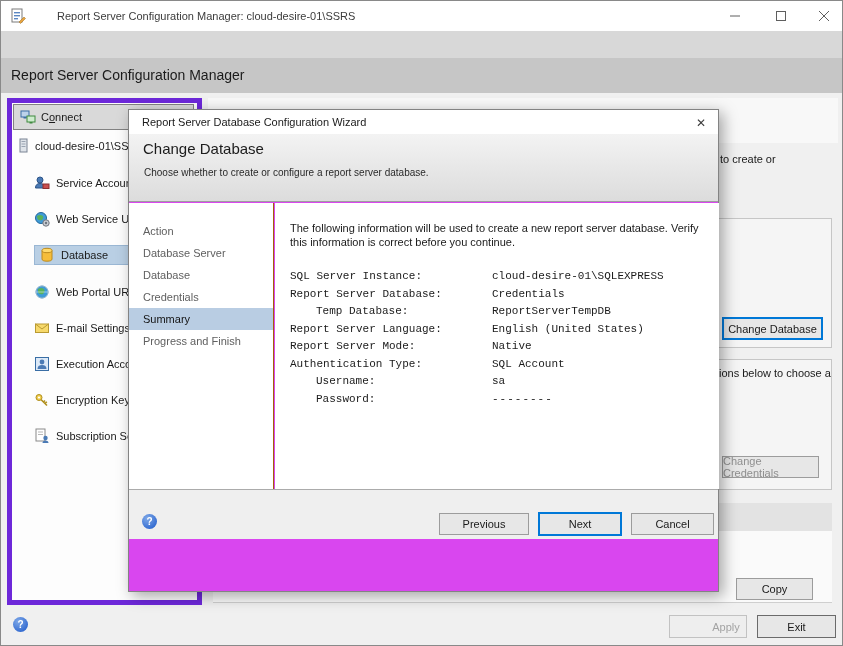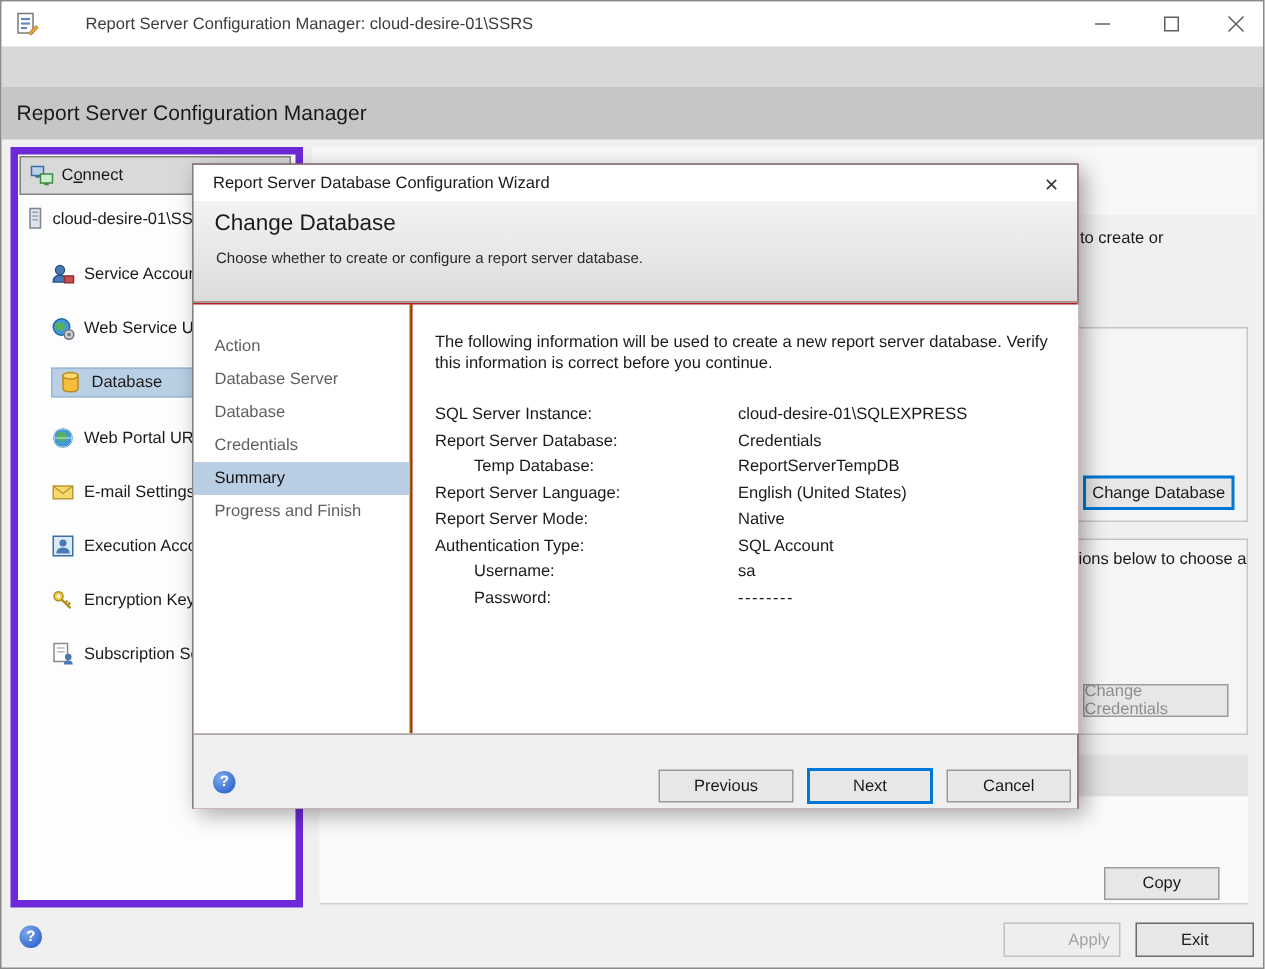--- a/index.html
+++ b/index.html
@@ -60,39 +60,39 @@
   .btn-copy  { left:735px; top:577px; width:77px; height:22px; }
   .btn-apply { left:668px; top:614px; width:78px; height:23px;padding-left:36px; }
   .btn-exit  { left:756px; top:614px; width:79px; height:23px; border-color:#6b6b6b;text-align:center; }
 
   .help-icon { position:absolute; width:15px; height:15px; border-radius:50%;
                background:radial-gradient(circle at 35% 30%, #7fa9e8, #1b57c9);
                color:#fff; font-size:10px; font-weight:bold; text-align:center; line-height:15px; }
   .help-main { left:12px; top:616px; }
 
   
-  .dialog { position:absolute; left:127px; top:108px; width:591px; height:430px;
-            background:#b91c1c; border:1px solid #838383; box-shadow:4px 4px 14px rgba(0,0,0,0.35); }
+  .dialog { position:absolute; left:127px; top:108px; width:591px; height:483px;
+            background:#d946ef; border:1px solid #838383; box-shadow:4px 4px 14px rgba(0,0,0,0.35); }
   .dlg-titlebar { position:absolute; left:0; top:0; width:100%; height:24px; background:#fff; }
   .dlg-title { position:absolute; left:13px; top:0; line-height:24px; color:#1a1a1a; }
   .dlg-close { position:absolute; right:8px; top:4px; width:18px; height:17px;
                display:flex; align-items:center; justify-content:center; color:#3c3c3c; font-size:12px; }
   .dlg-header { position:absolute; left:0; top:24px; width:100%; height:68px;
                 background:linear-gradient(180deg,#f3f3f3 0%,#dcdcdc 100%);
                 border-bottom:1px solid #9e9e9e; }
   .dlg-heading { position:absolute; left:14px; top:6px; font-size:15px; color:#1c1c1c; }
   .dlg-subheading { position:absolute; left:15px; top:33px; font-size:10px; color:#2a2a2a; }
   .dlg-steps { position:absolute; left:0; top:93px; width:145px; height:286px;
                background:#fff; border-right:1px solid #a16207; padding-top:17px; }
   .step { height:22px; line-height:22px; padding-left:14px; color:#606060; }
   .step.selected { background:#b9cde3; color:#141414; }
   .dlg-content { position:absolute; left:146px; top:93px; width:444px; height:286px; background:#fff; }
   .dlg-desc { position:absolute; left:15px; top:18px; width:428px; line-height:14px; color:#1a1a1a; }
   .fields { position:absolute; left:15px; top:67px; display:grid; grid-auto-rows:17.5px; }
-  .frow { display:flex; align-items:flex-start; line-height:13px; }
+  .frow { display:flex; align-items:flex-start; line-height:13px;font-family:Liberation Mono, monospace; }
   .frow .flabel { width:202px; flex:0 0 auto; }
   .frow.indent .flabel { padding-left:26px; }
   .fvalue { white-space:nowrap; }
   .pw { letter-spacing:1px; }
   .dlg-footer { position:absolute; left:0; top:379px; width:100%; height:50px;
                 background:#efefef; border-top:1px solid #ababab; }
   .help-dlg { left:13px; top:24px; position:absolute; }
   .btn-previous { left:310px; top:23px; width:90px; height:22px; }
   .btn-next     { left:409px; top:22px; width:84px; height:24px; }
   .btn-cancel   { left:502px; top:23px; width:83px; height:22px; }

